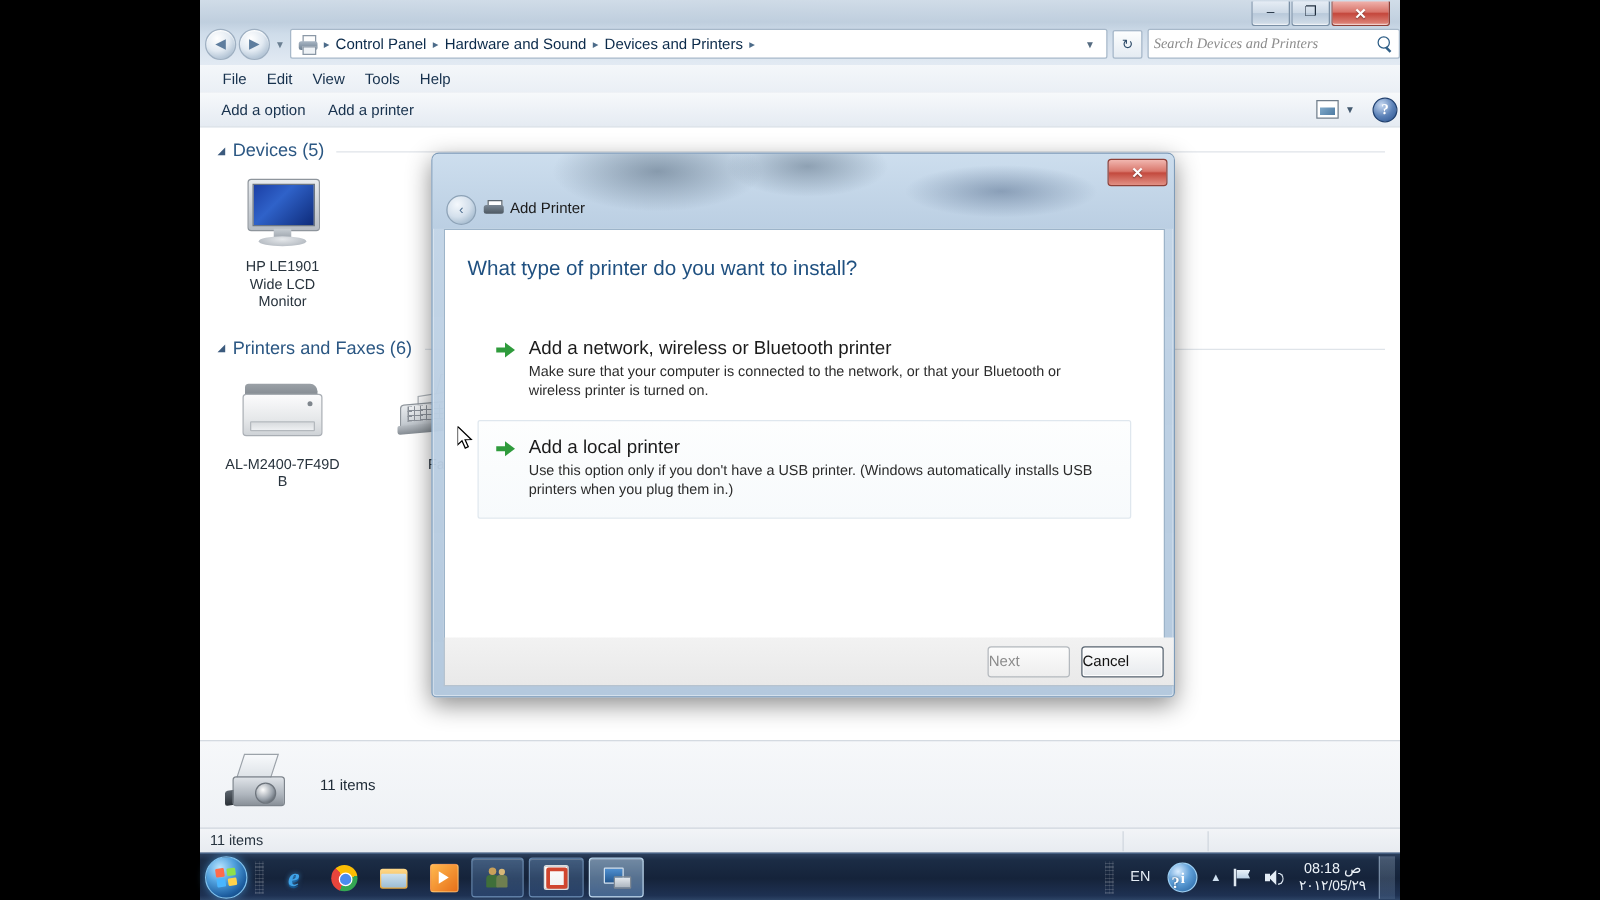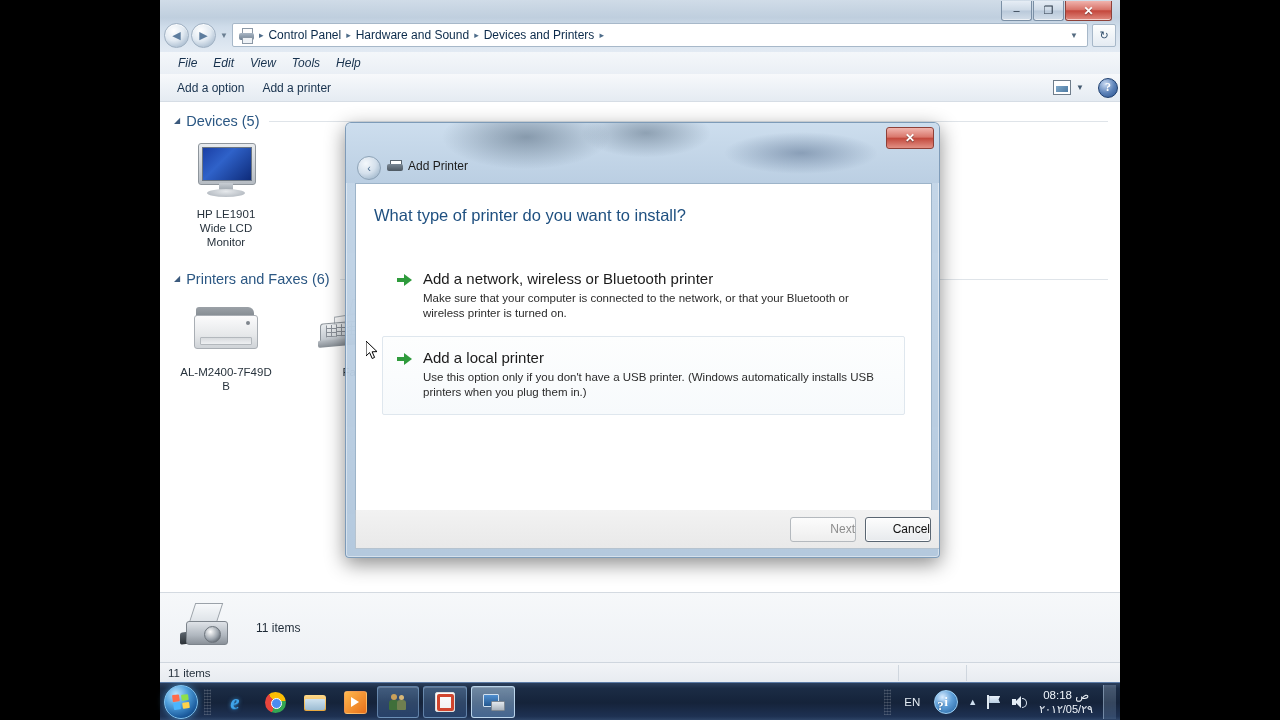--- a/index.html
+++ b/index.html
@@ -148,21 +148,21 @@
 
   
   .menubar {
     position: absolute; left: 0; top: 52px; width: 960px; height: 22px;
     background: linear-gradient(180deg, #f4f7fa, #eaeff5);
     border-bottom: 1px solid #e0e6ec;
     display: flex; align-items: center; padding-left: 10px;
     z-index: 5;
   }
   .menuitem {
-    font-size: 12px; color: #17314d; padding: 1px 8px; font-style: italic;
+    font-size: 12px; color: #17314d; padding: 1px 8px;
   }
 
   
   .cmdbar {
     position: absolute; left: 0; top: 74px; width: 960px; height: 27px;
     background: linear-gradient(180deg, #f7f9fb 0%, #eef2f7 48%, #e5ebf2 100%);
     border-bottom: 1px solid #d6dde5;
     display: flex; align-items: center; padding-left: 8px;
     z-index: 5;
   }
@@ -464,21 +464,21 @@
     position: absolute; left: 9px; top: 387px; width: 575px; height: 38px;
     background: linear-gradient(180deg, #f2f2f2, #e9e9e9);
     border: 1px solid #b6c3cf; border-top: none;
     display: flex; align-items: center; justify-content: flex-end;
     padding-right: 22px; gap: 9px;
   }
   .btn {
     width: 64px; height: 23px;
     border: 1px solid #b4b9be; border-radius: 3px;
     background: linear-gradient(180deg, #fcfcfc, #eeeeee);
-    display: flex; align-items: center; justify-content: flex-end;
+    display: flex; align-items: center; justify-content: flex-start;
     font-size: 12px; color: #8c8c8c;
   }
   .btn.enabled {
     color: #111; border: 1px solid #5a6672;
     background: linear-gradient(180deg, #fdfdfd, #e7eaed);
     box-shadow: inset 0 0 0 1px rgba(255,255,255,.9);
   }
 
   
   #cursor {
@@ -707,20 +707,27 @@
         <span class="crumb-sep">▸</span>
         <span class="crumb">Devices and Printers</span>
         <span class="crumb-sep">▸</span>
         <span class="crumb-drop">▼</span>
       </div>
 
       <div class="refresh-btn">
         <span>↻</span>
       </div>
 
+      <div class="searchbox">
+        <span class="ph">Search Devices and Printers</span>
+        <span class="mag">
+            <span class="ring"></span>
+            <span class="hdl"></span>
+          </span>
+      </div>
     </div>
 
     <div class="menubar">
       <span class="menuitem">File</span>
       <span class="menuitem">Edit</span>
       <span class="menuitem">View</span>
       <span class="menuitem">Tools</span>
       <span class="menuitem">Help</span>
     </div>
 

